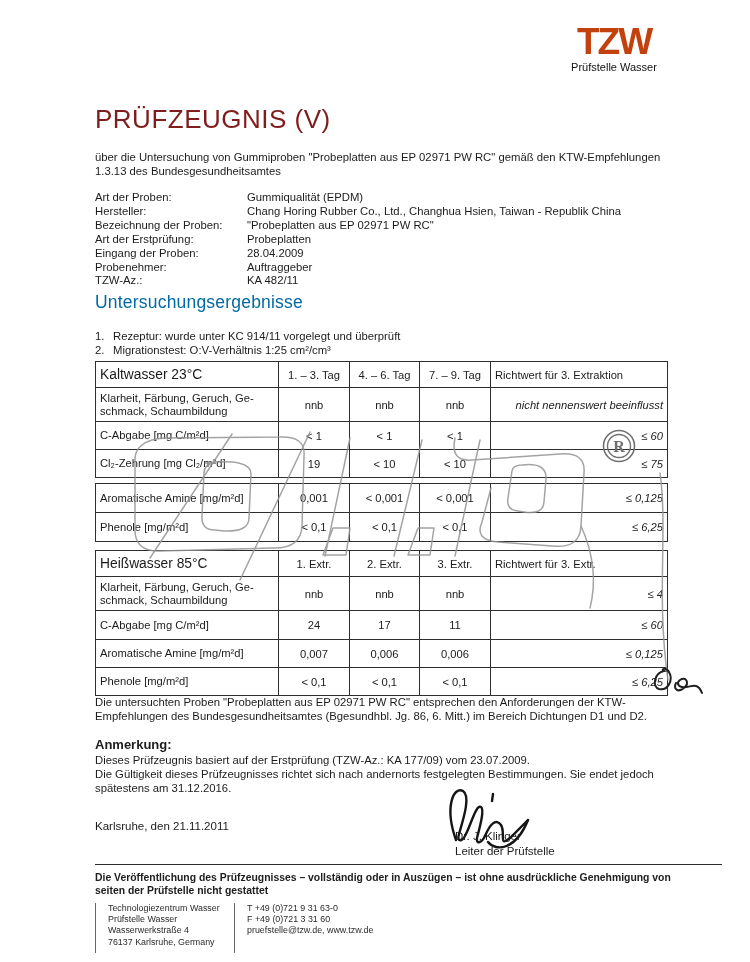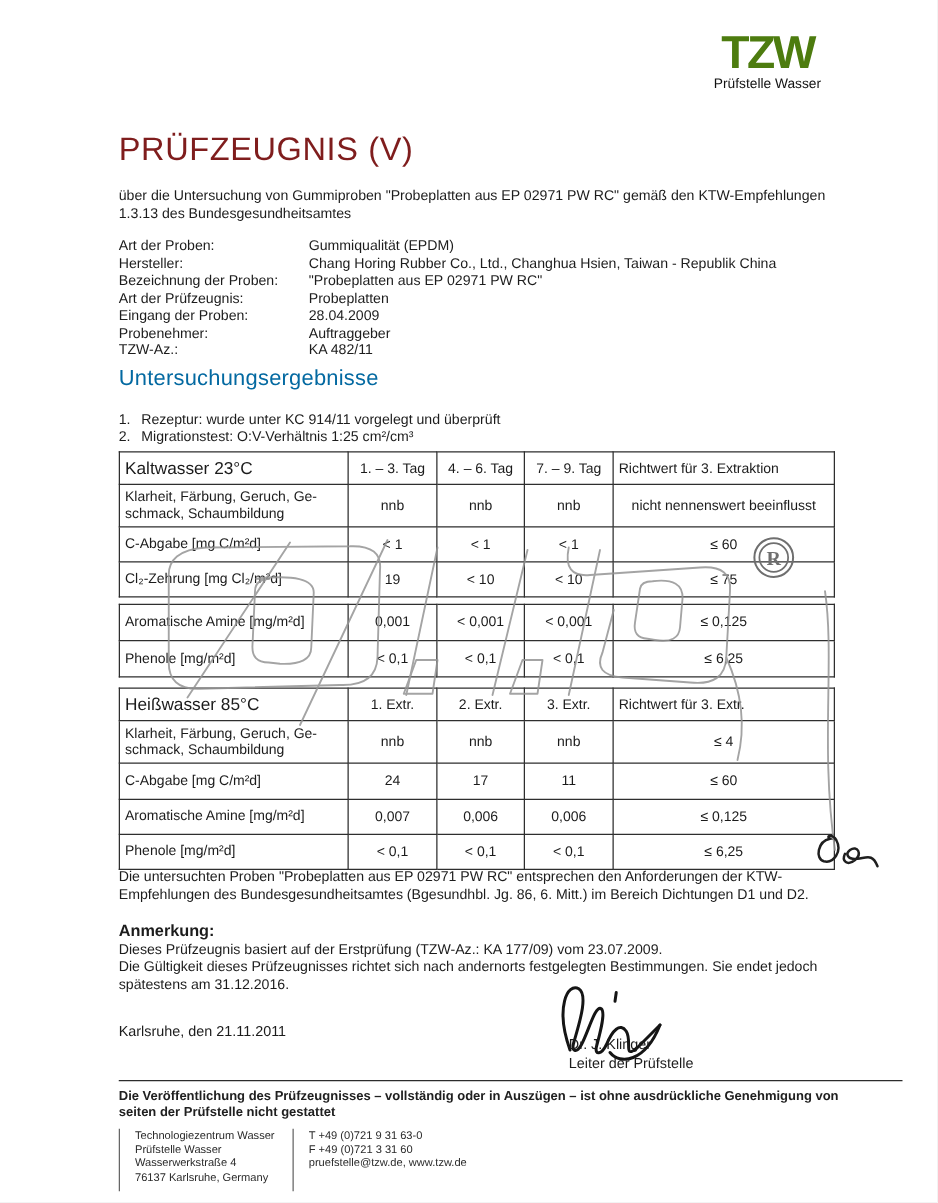--- a/index.html
+++ b/index.html
@@ -3,40 +3,40 @@
 <meta charset="utf-8">
 <style>
   html,body{margin:0;padding:0;background:#e9e9e9;}
   #page{
     position:relative;width:750px;height:962px;background:#ffffff;
     font-family:"Liberation Sans",sans-serif;color:#1c1c1c;overflow:hidden;
     margin:0 auto;
   }
   
   .logo{position:absolute;left:566px;top:24px;width:96px;text-align:center;}
-  .logo-brand{font-size:37px;font-weight:800;letter-spacing:-2px;line-height:36px;color:#4d7c0f;}
+  .logo-brand{font-size:37px;font-weight:800;letter-spacing:-2px;line-height:36px;color:#c2410c;}
   .logo-sub{font-size:11px;color:#111;margin-top:1px;white-space:nowrap;}
   
   .doc-title{position:absolute;left:95px;top:104px;font-size:26px;font-weight:500;letter-spacing:.5px;color:#7f1d1d;}
   .intro{position:absolute;left:95px;top:151px;width:578px;font-size:11.3px;line-height:13.6px;}
   
   .meta{position:absolute;left:95px;top:191px;font-size:11.3px;line-height:13.9px;}
   .meta-row{display:flex;}
   .meta-label{width:152px;flex:0 0 152px;}
   
   .results-heading{position:absolute;left:95px;top:292px;font-size:17.5px;font-weight:500;letter-spacing:.2px;color:#0369a1;}
   .prenotes{position:absolute;left:95px;top:330px;font-size:11.3px;line-height:13.8px;}
   .prenote{display:flex;}
   .prenote-num{width:18px;flex:0 0 18px;}
   
   table.rt{border-collapse:collapse;table-layout:fixed;width:572px;font-size:11.2px;color:#1b1b1b;}
   table.rt td{border:1.6px solid #2e2e2e;padding:1px 4px;vertical-align:middle;}
   td.lbl{text-align:left;line-height:12.6px;padding-left:5px;}
   td.val{text-align:center;}
-  td.rw{text-align:center;padding-left:7px;}
+  td.rw{text-align:right;padding-left:7px;font-style:italic;}
   td.h1{font-size:13.8px;font-weight:500;padding-left:6px;}
   td.hc{text-align:center;}
   .tblA{position:absolute;left:95px;top:361px;}
   .tblB{position:absolute;left:95px;top:483px;}
   .tblC{position:absolute;left:95px;top:550px;}
   col.c0{width:183px}col.c1{width:71px}col.c2{width:70px}col.c3{width:71px}col.c4{width:177px}
   
   .watermark{position:absolute;left:120px;top:418px;pointer-events:none;}
   .rstamp{position:absolute;left:601px;top:428px;}
   .descr{position:absolute;left:650px;top:663px;}
@@ -79,21 +79,21 @@
       </div>
     <div class="meta-row">
         <span class="meta-label">Hersteller:</span>
         <span>Chang Horing Rubber Co., Ltd., Changhua Hsien, Taiwan - Republik China</span>
       </div>
     <div class="meta-row">
         <span class="meta-label">Bezeichnung der Proben:</span>
         <span>"Probeplatten aus EP 02971 PW RC"</span>
       </div>
     <div class="meta-row">
-        <span class="meta-label">Art der Prüfzeugnis:</span>
+        <span class="meta-label">Art der Erstprüfung:</span>
         <span>Probeplatten</span>
       </div>
     <div class="meta-row">
         <span class="meta-label">Eingang der Proben:</span>
         <span>28.04.2009</span>
       </div>
     <div class="meta-row">
         <span class="meta-label">Probenehmer:</span>
         <span>Auftraggeber</span>
       </div>

